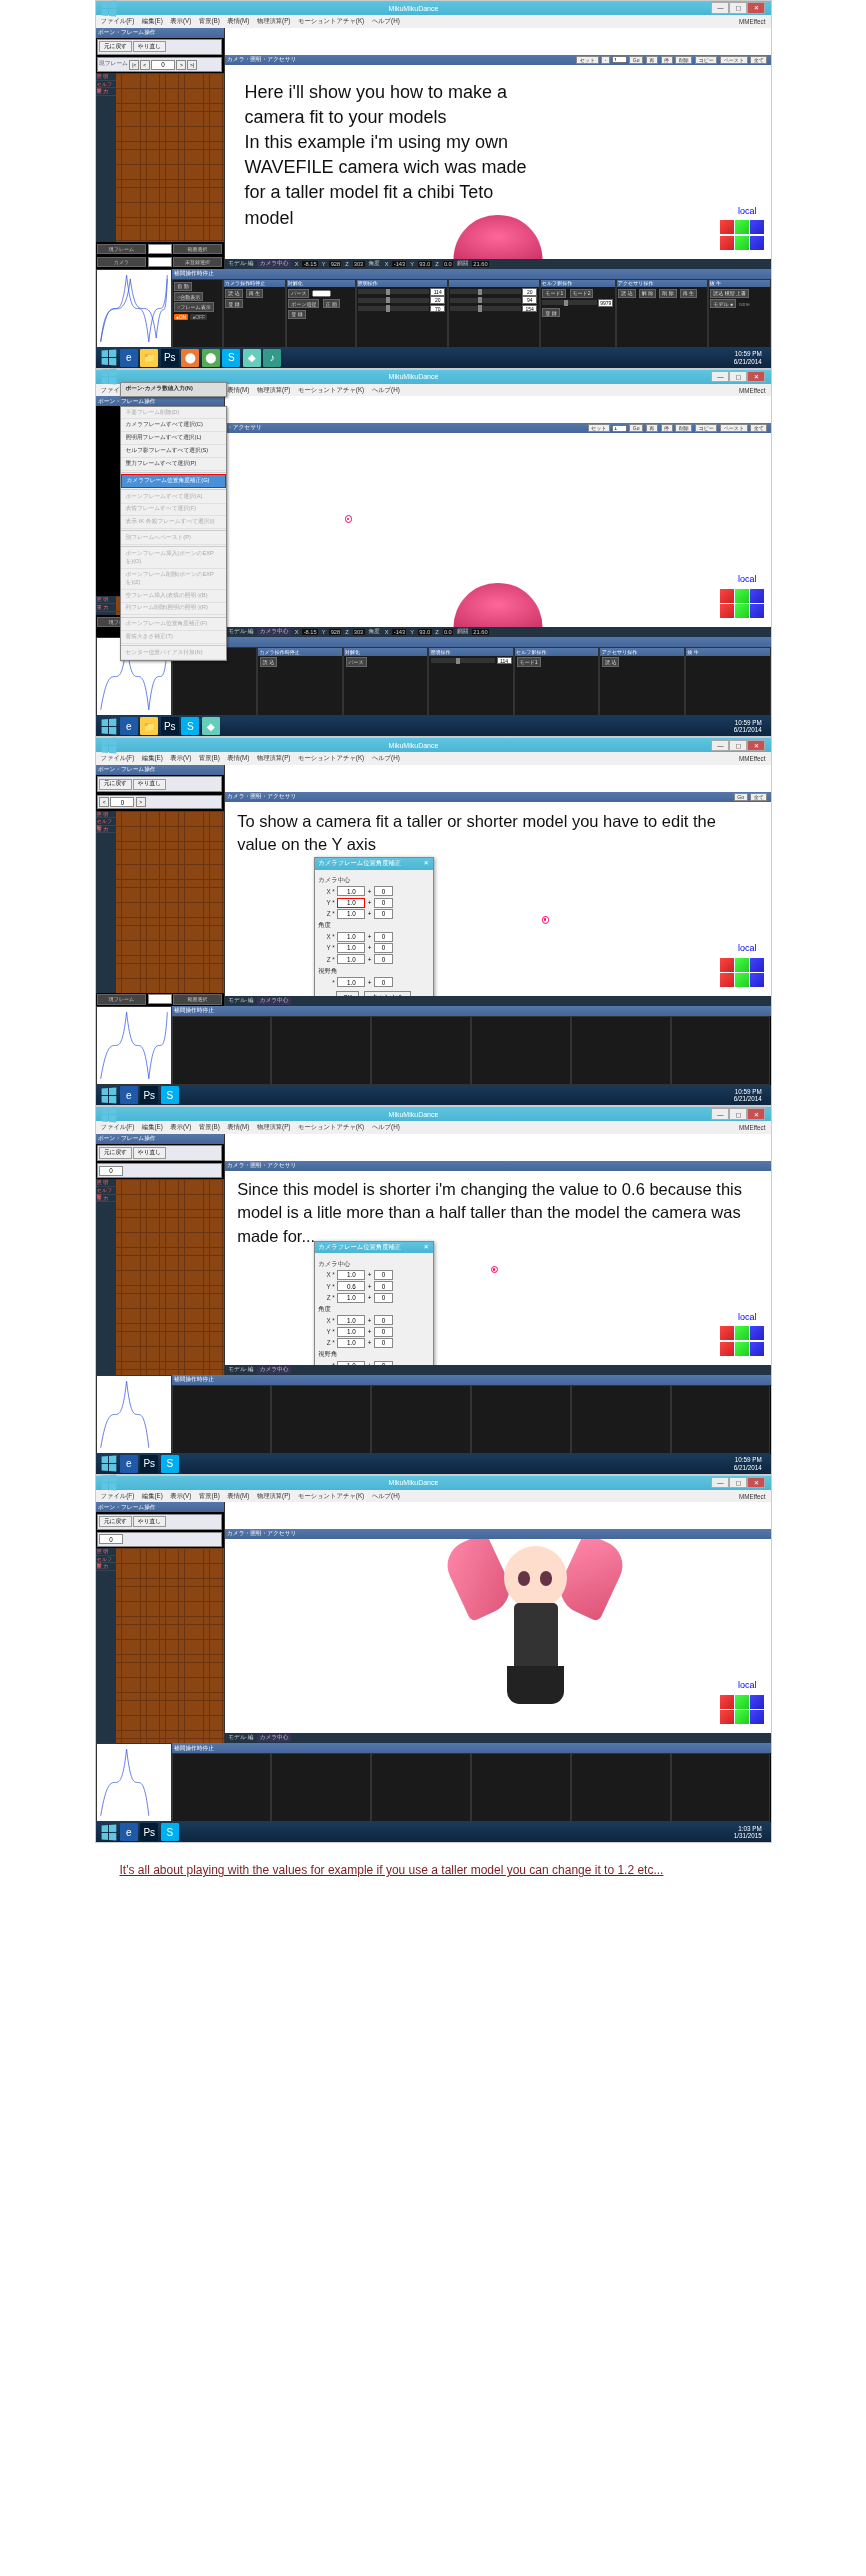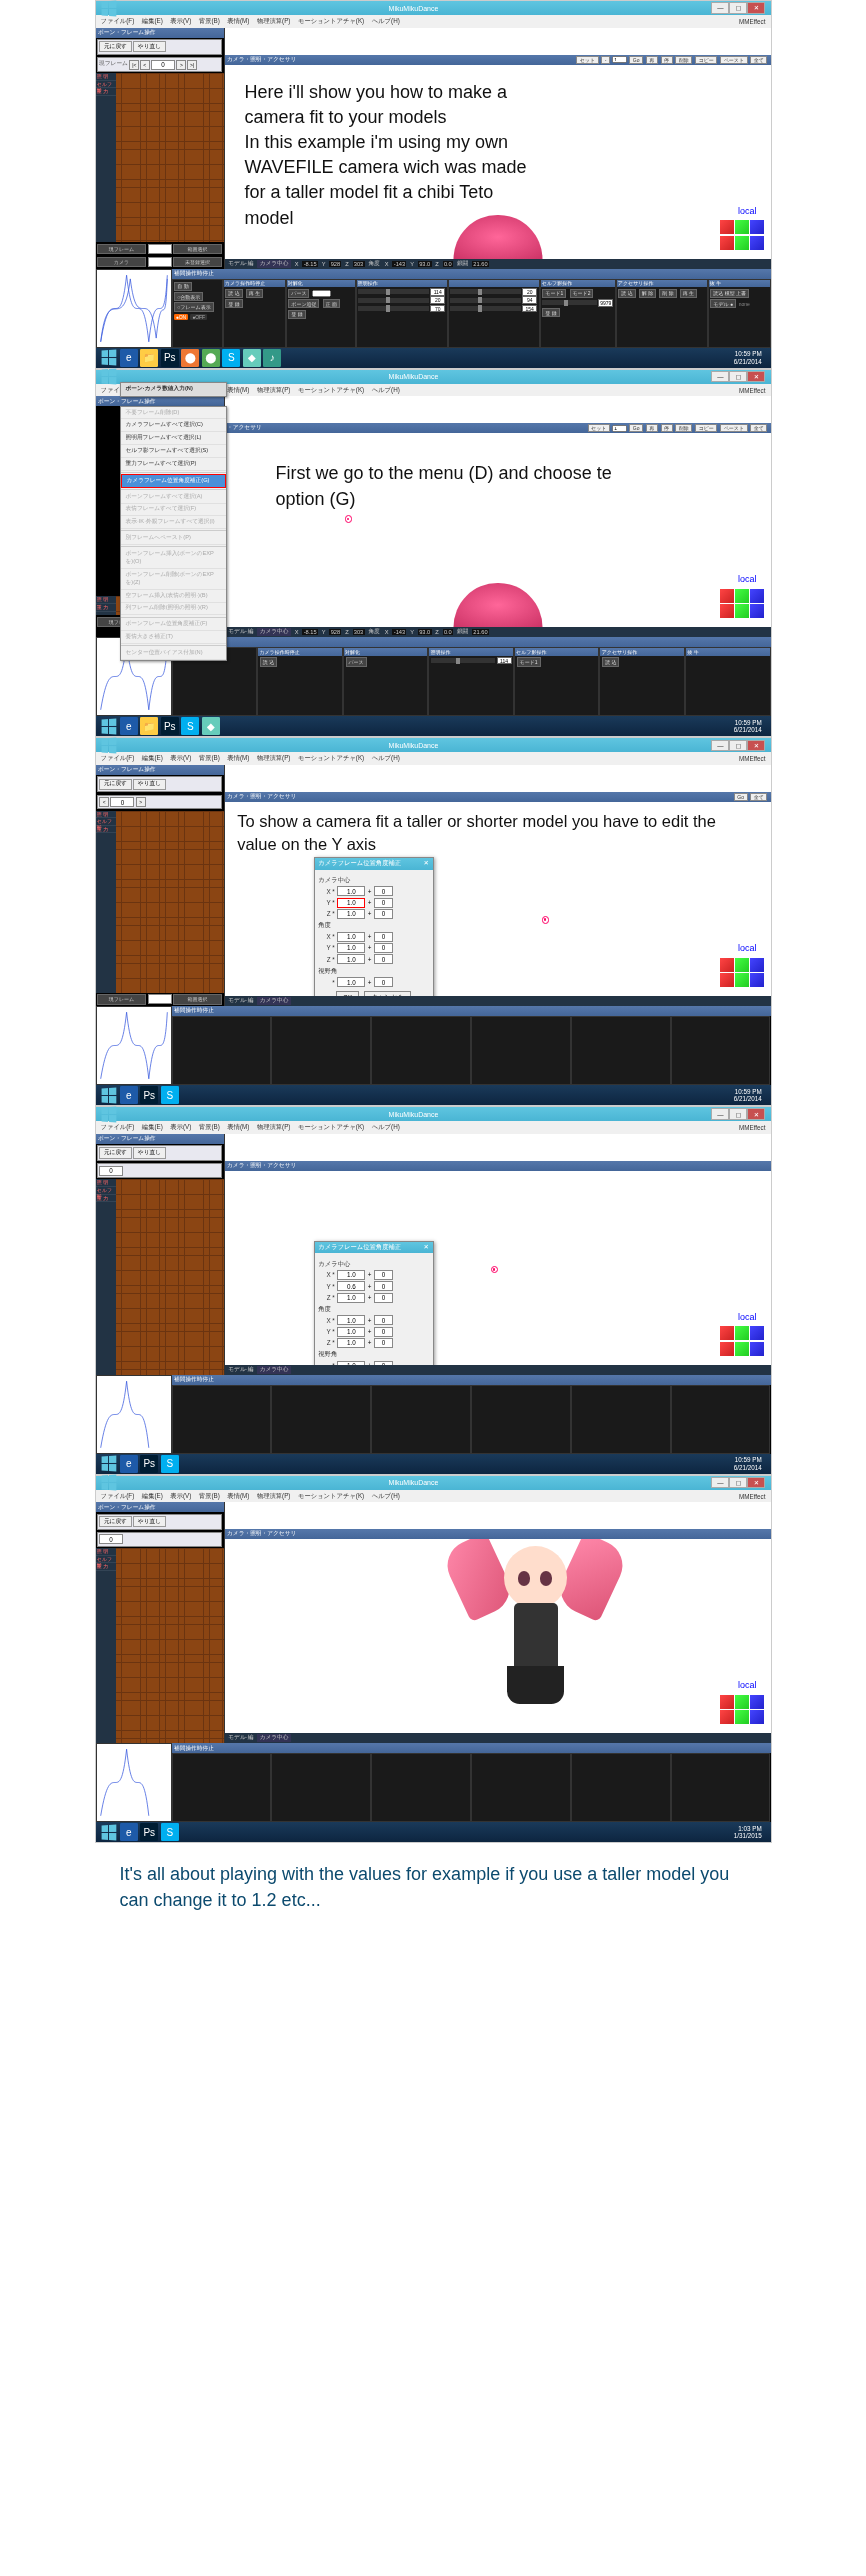--- a/index.html
+++ b/index.html
@@ -76,21 +76,21 @@
 .bullet::after { content: ''; position: absolute; width: 2.5px; height: 2.5px; background: #ff0066; border-radius: 50%; top: 1.3px; left: 1.3px; }
 .teto-full { position: absolute; }
 .teto-body { width: 139px; height: 203px; position: relative; }
 .teto-head { width: 63px; height: 63px; background: #ffddcc; border-radius: 50%; position: absolute; top: 0; left: 38px; }
 .teto-eye { width: 12.7px; height: 15px; background: #663344; border-radius: 50%; position: absolute; }
 .teto-drill-l, .teto-drill-r { width: 51px; height: 76px; background: linear-gradient(135deg, #ff88aa, #dd5577); position: absolute; }
 .teto-drill-l { border-radius: 25px 6.3px 25px 6.3px; top: -6.3px; left: -12.7px; transform: rotate(-25deg); }
 .teto-drill-r { border-radius: 6.3px 25px 6.3px 25px; top: -6.3px; right: -12.7px; transform: rotate(25deg); }
 .teto-torso { width: 44px; height: 76px; background: #333; position: absolute; top: 57px; left: 48px; border-radius: 5px; }
 .teto-skirt { width: 57px; height: 38px; background: #222; position: absolute; top: 120px; left: 41px; border-radius: 0 0 12.7px 12.7px; }
-.final-text { width: 677px; margin: 12.7px auto; font-size: 18px; color: #0c4a6e; padding: 6.3px 25px; line-height: 1.4; }
+.final-text { width: 677px; margin: 12.7px auto; font-size: 12px; color: #7f1d1d; padding: 6.3px 25px; line-height: 1.4; text-decoration: underline; }
 .win-start { width: 15px; height: 15px; display: grid; grid-template-columns: 1fr 1fr; grid-template-rows: 1fr 1fr; gap: 0.6px; transform: perspective(25px) rotateY(-12deg); }
 .win-start span { background: #5fc5e0; }
 .ctrl-block .on { background: #ff6600; color: #fff; border-radius: 1.3px; padding: 0 1.9px; font-size: 5px; display: inline-block; }
 .ctrl-block .off { background: #333; color: #aaa; border-radius: 1.3px; padding: 0 1.9px; font-size: 5px; display: inline-block; }
 .panel-buttons-row { display: flex; gap: 1.3px; margin: 1.3px; }
 .panel-buttons-row button { flex: 1; font-size: 5px; padding: 1.3px; background: #444; color: #ccc; border: 0.6px solid #666; }
 .screenshot3 .left-panel, .screenshot4 .left-panel { background: #000; }
 .arrow-btns { display: flex; gap: 0.6px; }
 .arrow-btns button { width: 10px; height: 10px; font-size: 5px; background: #efefef; border: 0.6px solid #888; padding: 0; }
 </style>
@@ -390,21 +390,20 @@
           <button>Go</button>
           <button>再</button>
           <button>停</button>
           <button>削除</button>
           <button>コピー</button>
           <button>ペースト</button>
           <button>全て</button>
         </div>
       </div>
       <div class="vp-canvas">
-        <div class="tutorial-text" style="top:28px;left:51px;max-width:355px">First we go to the menu (D) and choose te option (G)</div>
         <div class="bullet" style="top:82px;left:120px"></div>
         <div class="local-label">local</div>
         <div class="nav-cube">
           <span class="cube red"></span>
           <span class="cube green"></span>
           <span class="cube blue"></span>
           <span class="cube red"></span>
           <span class="cube green"></span>
           <span class="cube blue"></span>
         </div>
@@ -736,20 +735,21 @@
             <div class="track-label red">重 力</div>
           </div>
           <div class="track-content"></div>
         </div>
     </div>
     <div class="viewport">
       <div class="vp-header">
           <span>カメラ・照明・アクセサリ</span>
         </div>
       <div class="vp-canvas">
+        <div class="tutorial-text" style="top:7.6px;left:12.7px;font-size:16.5px;max-width:520px">Since this model is shorter i'm changing the value to 0.6 because this model is a litle more than a half taller than the model the camera was made for...</div>
         <div class="bullet" style="top:95px;left:266px"></div>
         <div class="dialog" style="top:70px;left:89px;width:120px">
           <div class="dialog-title">
               <span>カメラフレーム位置角度補正</span>
               <span>✕</span>
             </div>
           <div class="dialog-body">
             <div class="group-label">カメラ中心</div>
             <div class="dialog-row">
                 <label>X *</label>

